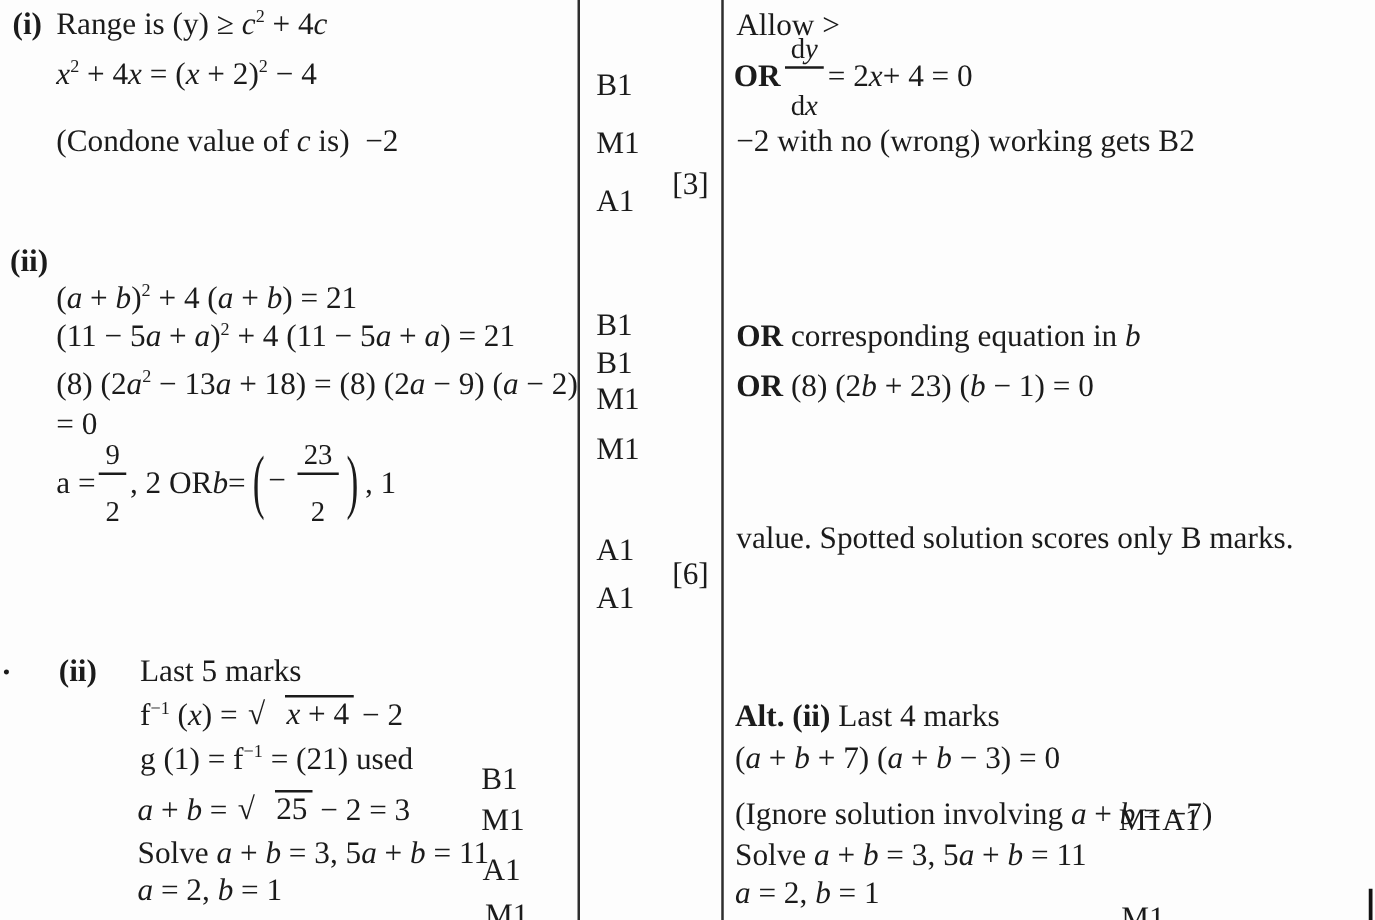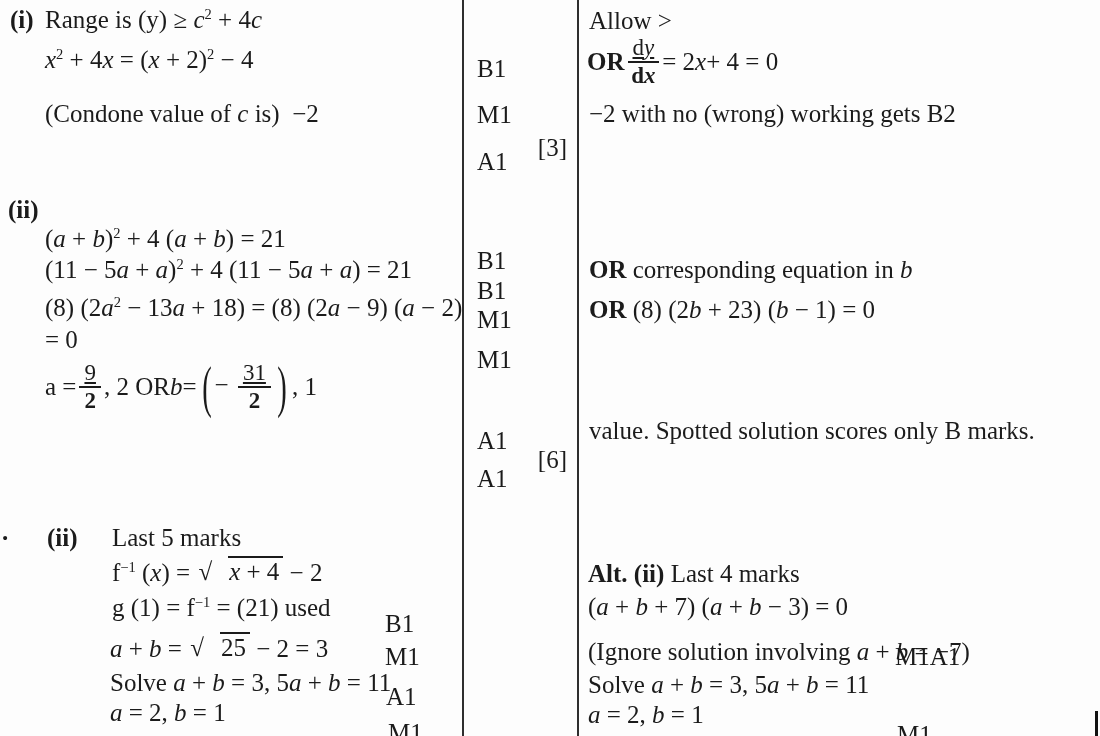--- a/index.html
+++ b/index.html
@@ -12,22 +12,22 @@
     font-size:25px;
     overflow:hidden;
   }
   .vrule{position:absolute;top:0;width:2px;height:736px;background:#2e2e2e;}
   .row{position:absolute;white-space:nowrap;line-height:1.15;}
   .vmid{display:flex;align-items:center;}
   .bd{font-weight:bold;}
   .it{font-style:italic;}
   .sup{vertical-align:super;font-size:0.58em;line-height:0;}
   .frac{display:inline-flex;flex-direction:column;align-items:center;vertical-align:middle;margin:0 3px;}
-  .frac .num{padding:0 5px 1px;border-bottom:2px solid currentColor;line-height:1.05;font-size:0.92em;text-decoration:underline;}
-  .frac .den{padding-top:1px;line-height:1.05;font-size:0.92em;text-align:center;font-weight:bold;}
+  .frac .num{padding:0 5px 1px;border-bottom:2px solid currentColor;line-height:1.05;font-size:0.92em;}
+  .frac .den{padding-top:18px;line-height:1.05;font-size:0.92em;text-align:center;}
   .sqrt{display:inline-flex;align-items:stretch;margin-left:2px;}
   .sqrt .radical{line-height:1;align-self:flex-end;transform:translateY(-1px);}
   .sqrt .radicand{border-top:2px solid currentColor;padding:1px 4px 0 1px;line-height:1.05;margin-left:16px;}
   .bigparen{display:inline-flex;align-items:center;margin:0 2px;}
   .bigparen .paren{display:inline-block;font-size:1.2em;transform:scaleY(1.9) scaleX(0.95);margin:0 3px;line-height:1;}
   .mark{position:absolute;white-space:nowrap;margin-top:48px;}
   .total{position:absolute;width:70px;text-align:right;}
   .dot{position:absolute;font-weight:bold;}
   .cursor-bar{position:absolute;width:3px;height:25px;background:#121212;}
 </style>
@@ -73,21 +73,21 @@
       <span class="frac">
         <span class="num"><span>9</span></span>
         <span class="den"><span>2</span></span>
       </span>
       <span>, 2 OR </span>
       <span class="it">b</span>
       <span> = </span>
       <span class="bigparen">
         <span class="paren">(</span>
         <span class="paren-body"><span>− </span><span class="frac">
-            <span class="num"><span>31</span></span>
+            <span class="num"><span>23</span></span>
             <span class="den"><span>2</span></span>
           </span></span>
         <span class="paren">)</span>
       </span>
       <span>, 1</span>
     </div>
 
   <div class="mark" style="left:477px;top:199px">B1</div>
   <div class="mark" style="left:477px;top:229px">B1</div>
   <div class="mark" style="left:477px;top:258px">M1</div>

